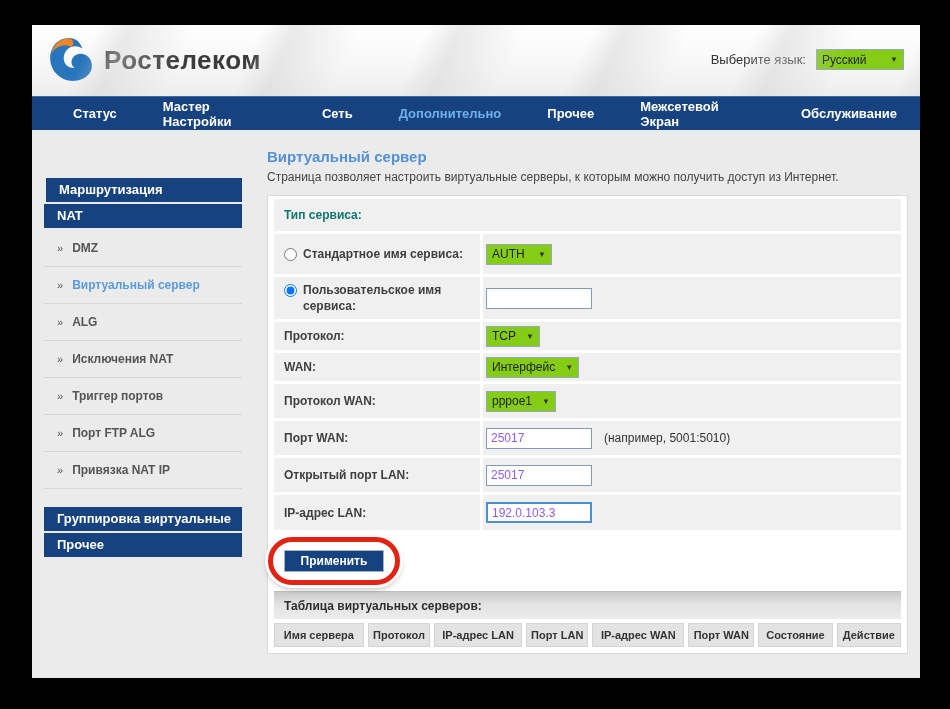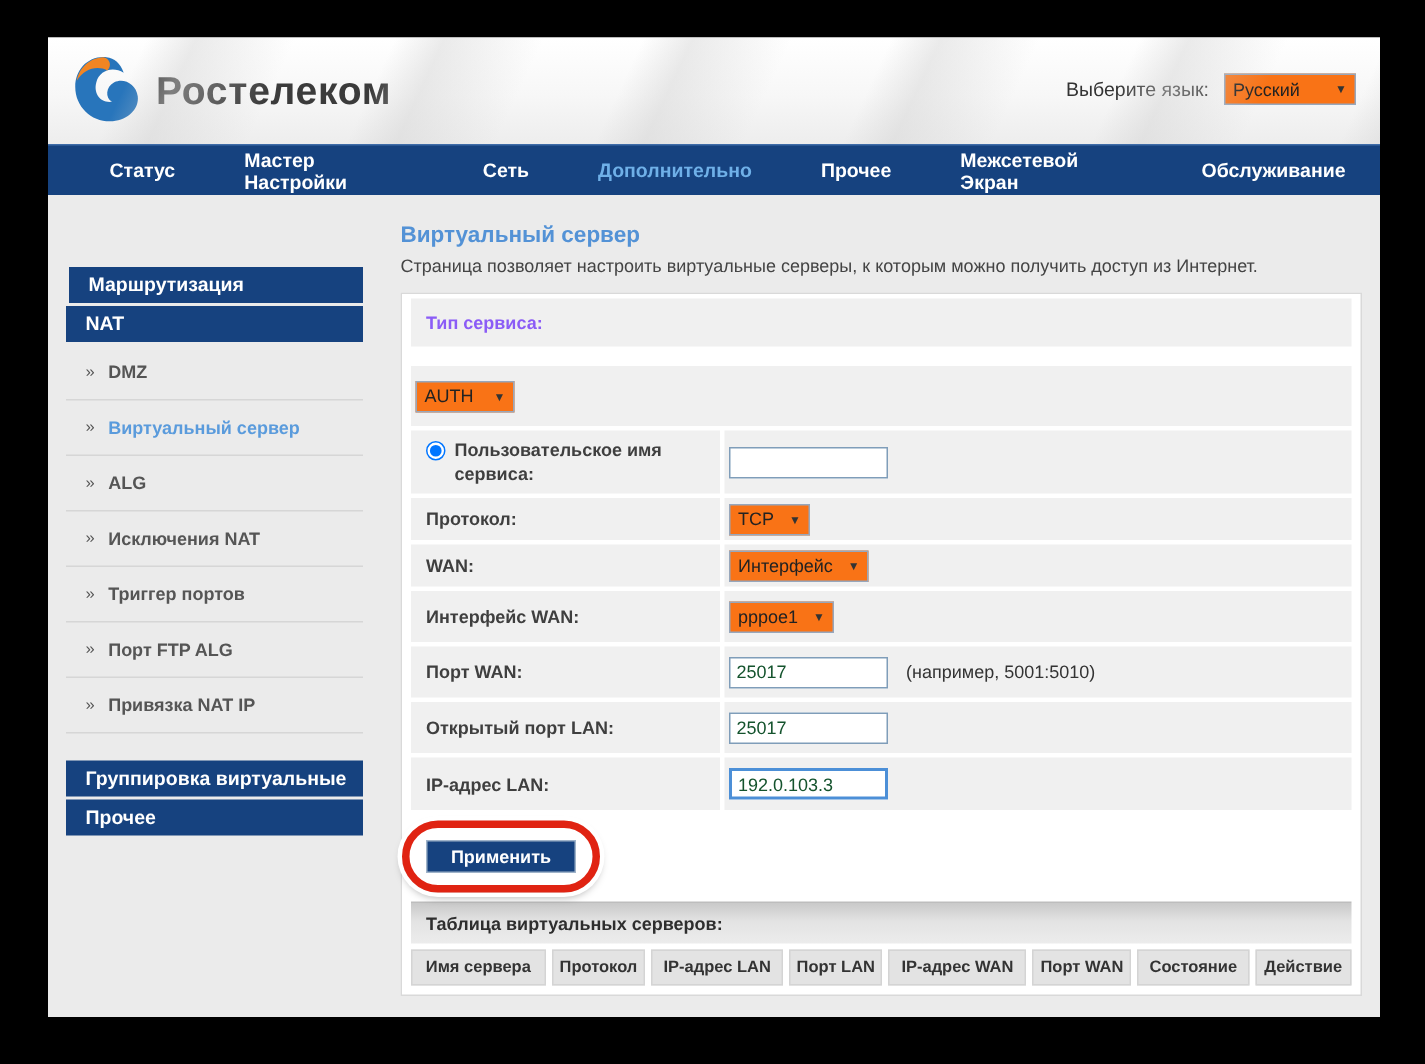--- a/index.html
+++ b/index.html
@@ -13,21 +13,21 @@
   .hdr::after { content:""; position:absolute; inset:0;
          background:repeating-linear-gradient(115deg, rgba(255,255,255,0) 0 60px, rgba(210,210,210,.45) 90px, rgba(255,255,255,0) 150px);
          pointer-events:none; }
   .logo { position:absolute; left:14px; top:10px; display:flex; align-items:center; gap:8px; }
   .logo svg { width:50px; height:50px; }
   .brand { font-size:26px; font-weight:bold; color:#3b3b3b; letter-spacing:.5px; }
   .lang { position:absolute; right:16px; top:24px; display:flex; align-items:center; gap:10px; font-size:13px; color:#333; }
 
   
   .sel { display:inline-flex; align-items:center; justify-content:space-between;
-         background:#f97316; border:1px solid #97a7bc; height:21px; padding:0 5px;
+         background:#84cc16; border:1px solid #97a7bc; height:21px; padding:0 5px;
          font-size:12px; color:#222; cursor:default; }
   .sel .arr { font-size:8px; color:#333; margin-left:10px; }
 
   
   .nav { display:flex; align-items:center; height:34px; background:#16427f;
          border-top:1px solid #3f6ca8; padding-left:18px; }
   .nav span { color:#fff; font-size:13px; font-weight:bold; padding:0 23px; cursor:pointer; }
   .nav span.active { color:#6fb0e8; }
 
   
@@ -44,30 +44,30 @@
 
   .main { flex:1; margin:18px 12px 0 25px; }
   .title { font-size:15px; font-weight:bold; color:#5392d6; }
   .desc { font-size:12px; color:#444; margin-top:5px; }
 
   
   .panel { margin-top:11px; background:#fff; border:1px solid #d9d9d9; padding:3px 6px 6px 6px; }
   .row { display:flex; margin-bottom:3px; }
   .cell { background:#f0f0f0; }
   .row-head { height:32px; display:flex; align-items:center; padding-left:10px;
-              background:#f0f0f0; font-size:12px; font-weight:bold; color:#8b5cf6; margin-bottom:13px; }
+              background:#f0f0f0; font-size:12px; font-weight:bold; color:#0f766e; margin-bottom:3px; }
   .lab { width:206px; margin-right:3px; display:flex; align-items:center; padding:0 6px 0 10px;
          font-size:12px; font-weight:bold; color:#3f3f3f; flex-shrink:0; }
   .val { flex:1; display:flex; align-items:center; padding-left:3px; }
   .h40 { height:40px; } .h42 { height:42px; } .h33 { height:28px; } .h34 { height:34px; } .h35 { height:35px; }
   .lab .radio { margin-right:6px; flex-shrink:0; }
   .lab.top { align-items:flex-start; padding-top:6px; line-height:1.3; }
   .lab.top .radio { margin-top:1px; }
   input[type="text"] { width:106px; height:21px; border:1px solid #7f9db9; font-size:12px;
-                       padding:0 4px; font-family:"Liberation Sans",sans-serif; color:#14532d; background:#fff; }
+                       padding:0 4px; font-family:"Liberation Sans",sans-serif; color:#8b5cf6; background:#fff; }
   input.focused { border:2px solid #4c8fd7; }
   .hint { font-size:12px; color:#333; margin-left:12px; }
 
   
   .btn-row { height:61px; display:flex; align-items:center; }
   .ring { position:relative; margin-left:10px; display:inline-block; }
   .ring::before { content:""; position:absolute; left:-16px; right:-16px; top:-13px; bottom:-13px;
                   border:5px solid #e02312; border-radius:26px;
                   box-shadow:0 0 0 3px #fff, 0 3px 6px rgba(0,0,0,.35), inset 0 0 0 2px #fff;
                   pointer-events:none; }
@@ -157,20 +157,24 @@
 
       <div class="main">
         <div class="title">Виртуальный сервер</div>
         <div class="desc">Страница позволяет настроить виртуальные серверы, к которым можно получить доступ из Интернет.</div>
 
         <div class="panel">
 
           <div class="row-head">Тип сервиса:</div>
 
           <div class="row h40">
+            <div class="cell lab">
+              <input type="radio" name="svcname" class="radio" style="">
+              <span>Стандартное имя сервиса:</span>
+            </div>
             <div class="cell val">
               <span class="sel" style="min-width:66px;">
                 <span>AUTH</span>
                 <span class="arr">▼</span>
               </span>
             </div>
           </div>
 
           <div class="row h42">
             <div class="cell lab top">
@@ -201,21 +205,21 @@
             <div class="cell val">
               <span class="sel" style="min-width:82px;">
                 <span>Интерфейс</span>
                 <span class="arr">▼</span>
               </span>
             </div>
           </div>
 
           <div class="row h34">
             <div class="cell lab">
-              <span>Интерфейс WAN:</span>
+              <span>Протокол WAN:</span>
             </div>
             <div class="cell val">
               <span class="sel" style="min-width:62px;">
                 <span>pppoe1</span>
                 <span class="arr">▼</span>
               </span>
             </div>
           </div>
 
           <div class="row h34">

